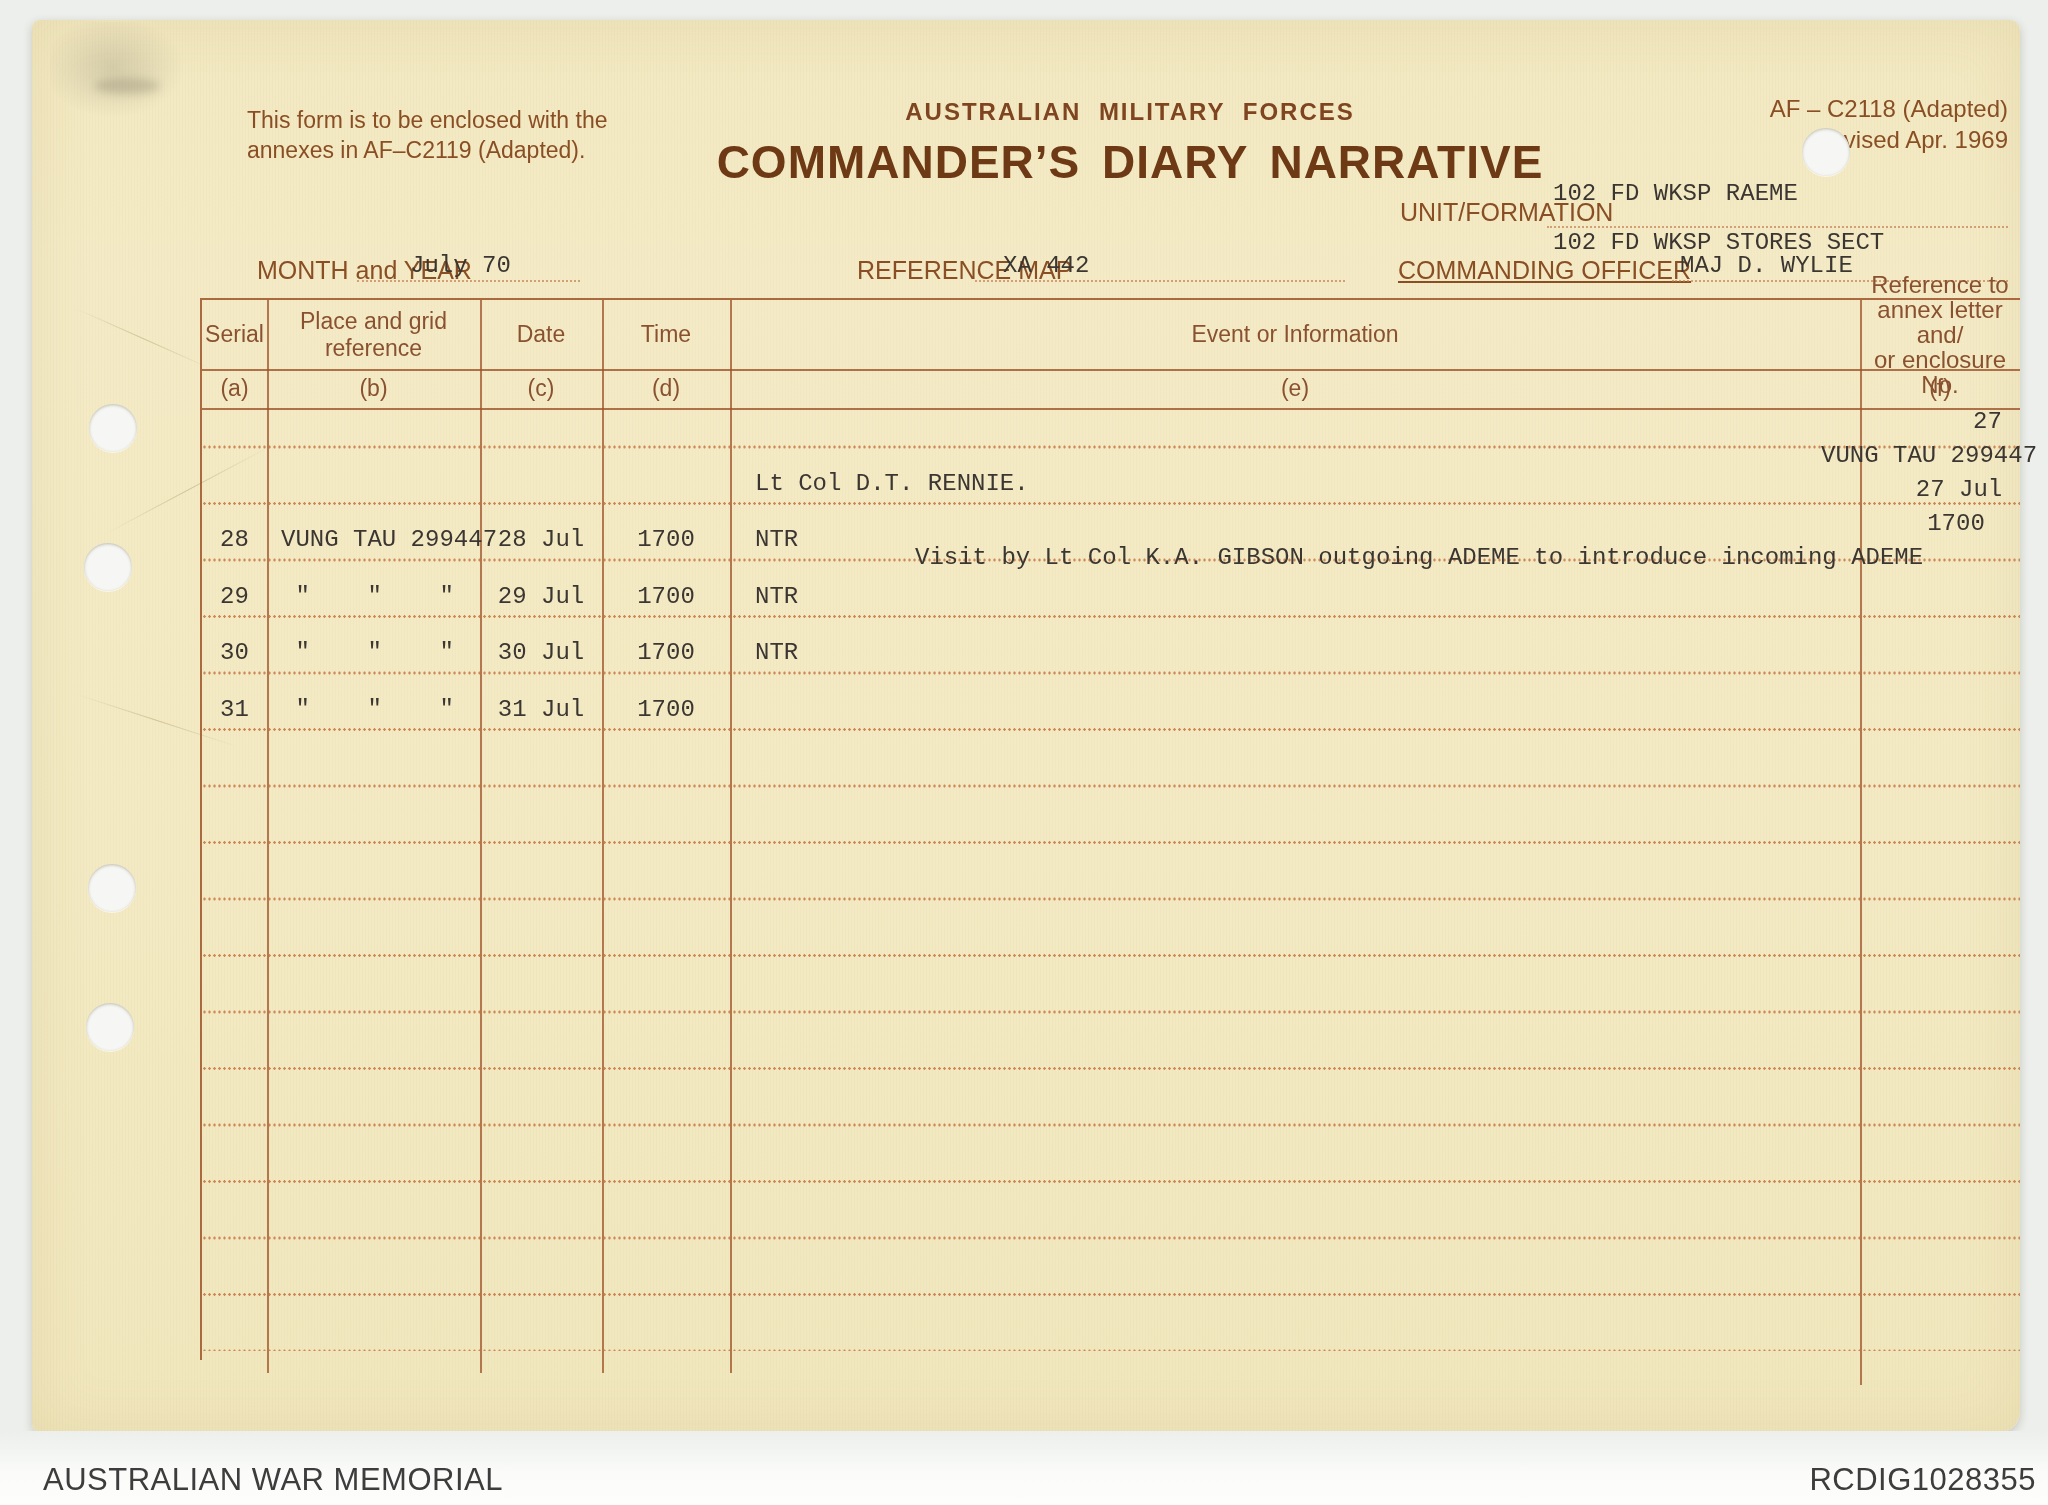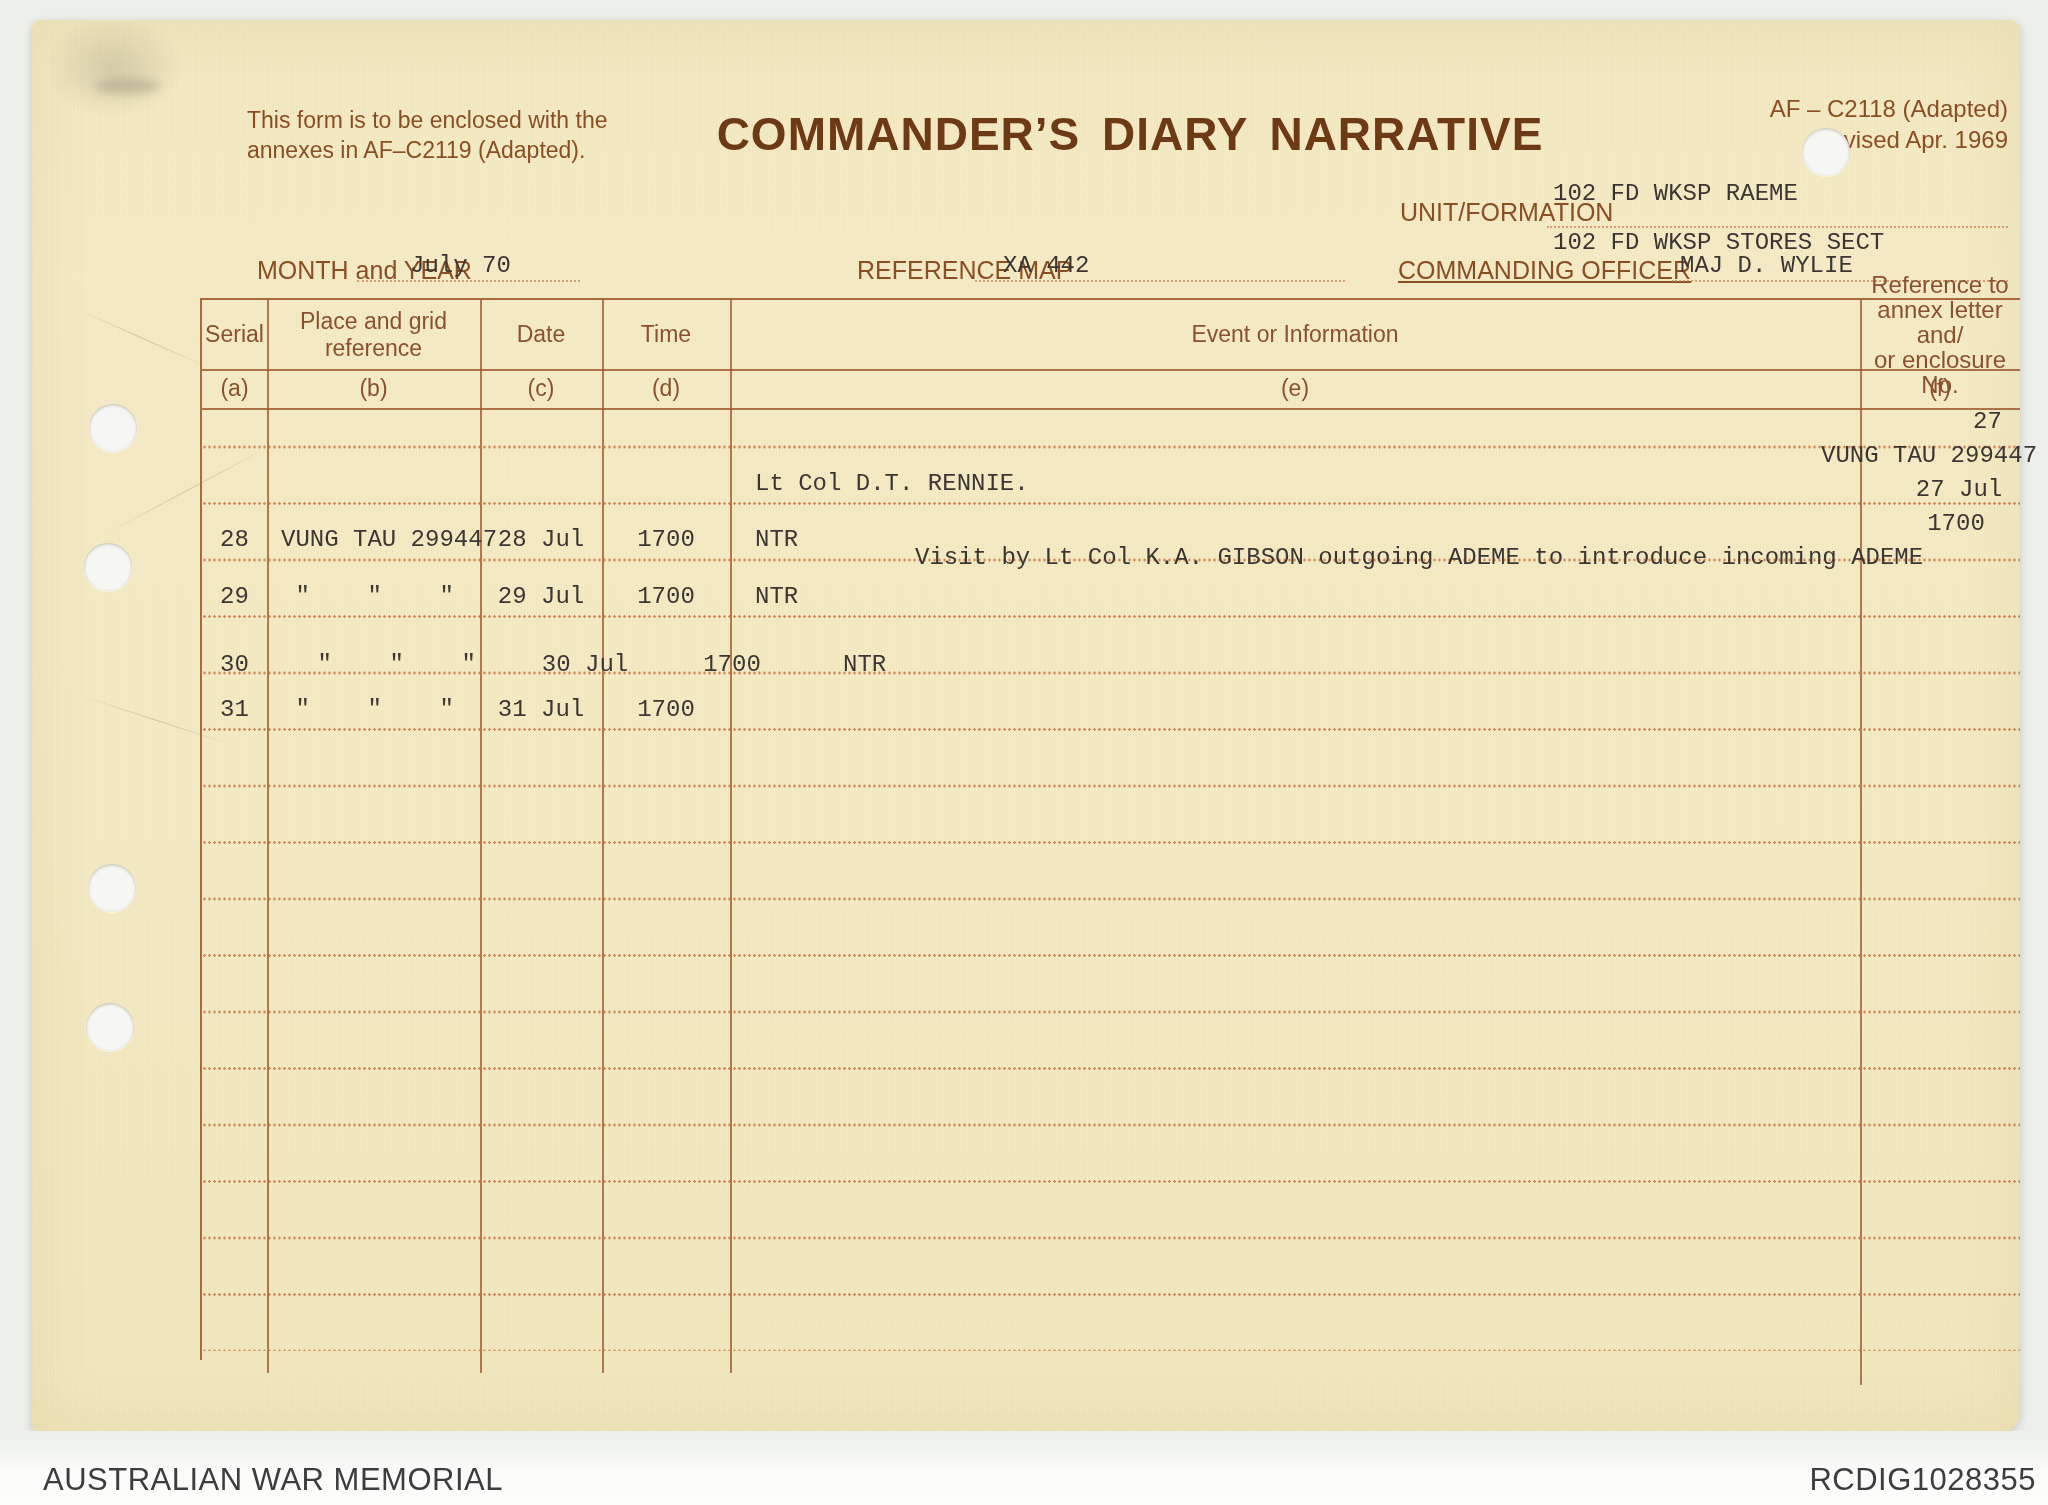--- a/index.html
+++ b/index.html
@@ -46,21 +46,21 @@
   .v1{left:65px;} .v2{left:278px;} .v3{left:400px;} .v4{left:528px;} .v5{left:1658px;height:1085px;}
   .hsolid{position:absolute;left:0;width:100%;height:2px;background:rgba(158,82,40,0.8);}
   .h1{top:69px;} .h2{top:108px;}
   .dotlines{position:absolute;left:0;top:108px;width:100%;height:943px;
     background-image:radial-gradient(circle, rgba(198,112,62,0.8) 1px, rgba(0,0,0,0) 1.5px);
     background-size:5px 56.5px;background-position:0 10.75px;}
   .trow{position:absolute;left:0;width:100%;display:flex;align-items:flex-end;}
   .thead{top:0;height:69px;align-items:center;}
   .tletters{top:69px;height:39px;align-items:center;}
   .r1{top:108px;height:39px;flex-direction:column;} .r2{top:147px;height:57px;} .r3{top:203px;height:57px;}
-  .r4{top:260px;height:57px;} .r5{top:328px;height:57px;gap:22px;} .r6{top:373px;height:57px;}
+  .r4{top:260px;height:57px;} .r5{top:316px;height:57px;} .r6{top:373px;height:57px;}
   .cell{flex:0 0 auto;box-sizing:border-box;}
   .c-serial{width:65px;text-align:center;}
   .c-place{width:213px;padding-left:14px;}
   .c-date{width:122px;text-align:center;}
   .c-time{width:128px;text-align:center;}
   .c-event{width:1130px;padding-left:25px;}
   .c-ref{width:160px;text-align:center;}
   .hcell{font-size:23px;color:#8a5130;text-align:center;white-space:pre-line;line-height:27px;padding-left:0;}
   .hc-ref{font-size:24px;line-height:25px;}
   .lcell{font-size:23px;color:#8a5130;text-align:center;padding-left:0;}
@@ -83,20 +83,21 @@
     <div class="crease c1"></div>
     <div class="crease c2"></div>
     <div class="crease c3"></div>
 
     <div class="note">
       <div>This form is to be enclosed with the</div>
       <div>annexes in AF–C2119 (Adapted).</div>
     </div>
 
     <div class="centerhead">
+      <div class="org">AUSTRALIAN MILITARY FORCES</div>
       <div class="title">COMMANDER’S DIARY NARRATIVE</div>
     </div>
 
     <div class="formno">
       <div>AF – C2118 (Adapted)</div>
       <div>Revised Apr. 1969</div>
     </div>
 
     <div class="lbl" style="left:1368px;top:178px;">UNIT/FORMATION</div>
     <div class="typed" style="left:1521px;top:160px;">102 FD WKSP RAEME</div>

